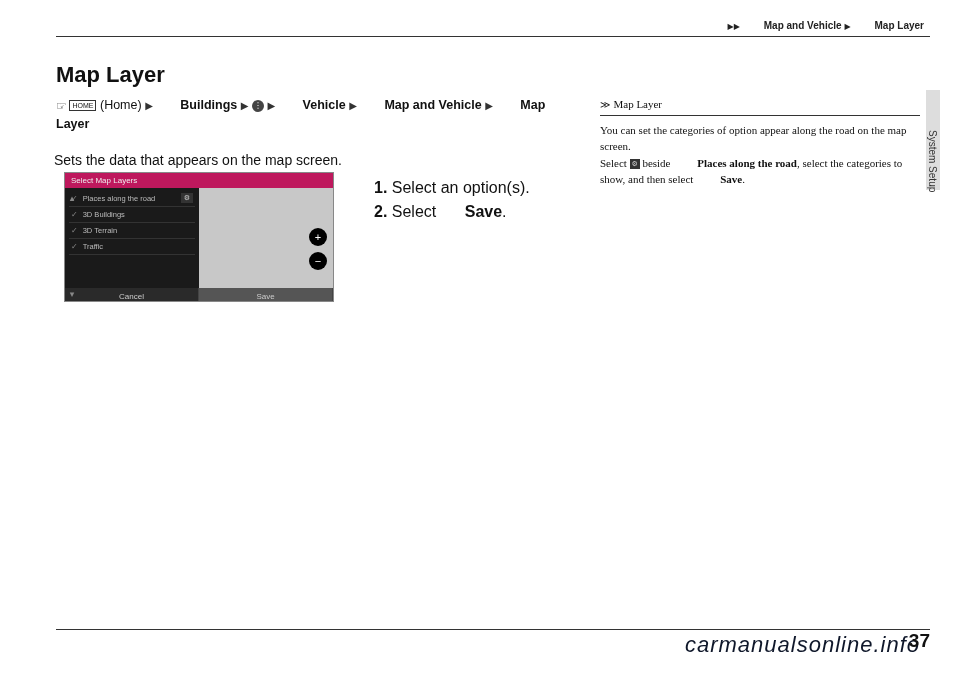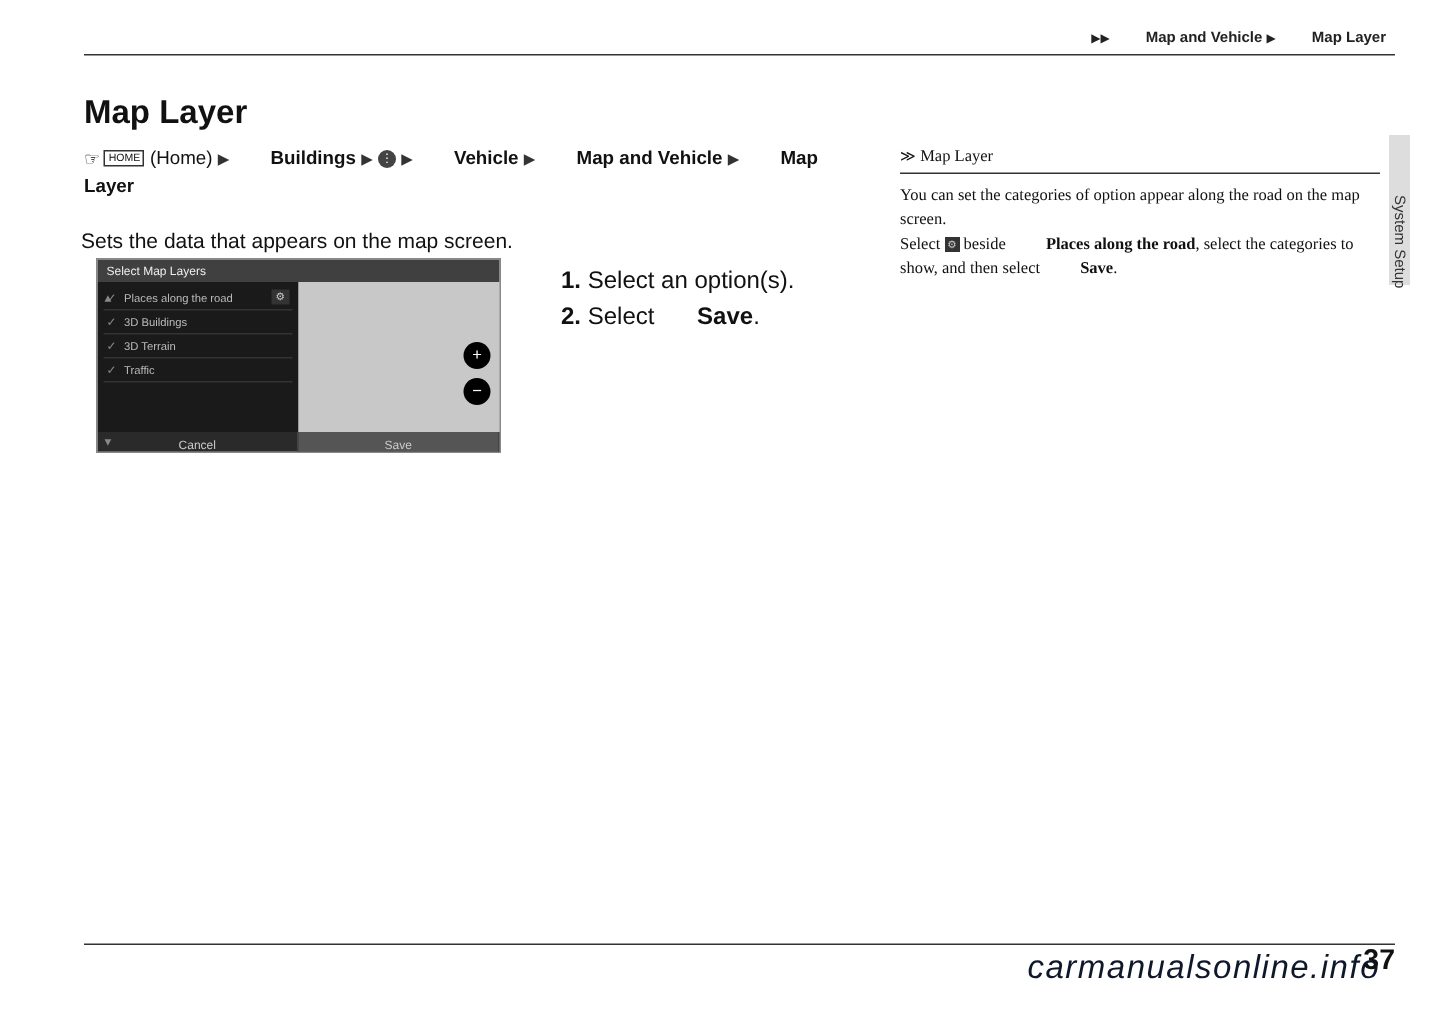--- a/index.html
+++ b/index.html
@@ -103,21 +103,21 @@
     left: 64px;
     width: 270px;
     height: 130px;
     border: 1px solid #888;
     background: #bbb;
     font-size: 8px;
     color: #ccc;
     overflow: hidden;
   }
   .shot-title {
-    background: #404040;
+    background: #be185d;
     color: #eee;
     padding: 3px 6px;
     font-size: 8px;
   }
   .shot-body {
     display: flex;
     height: 100px;
   }
   .shot-left {
     width: 50%;

